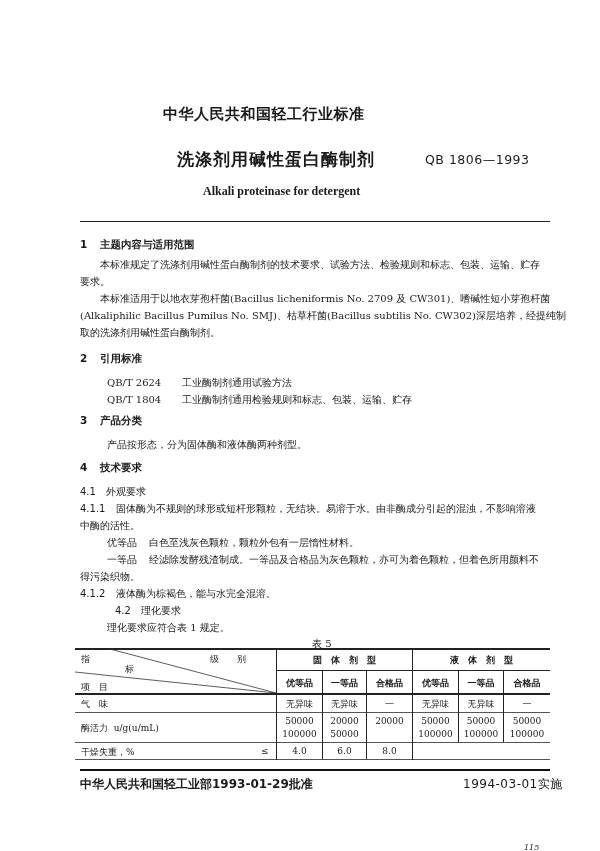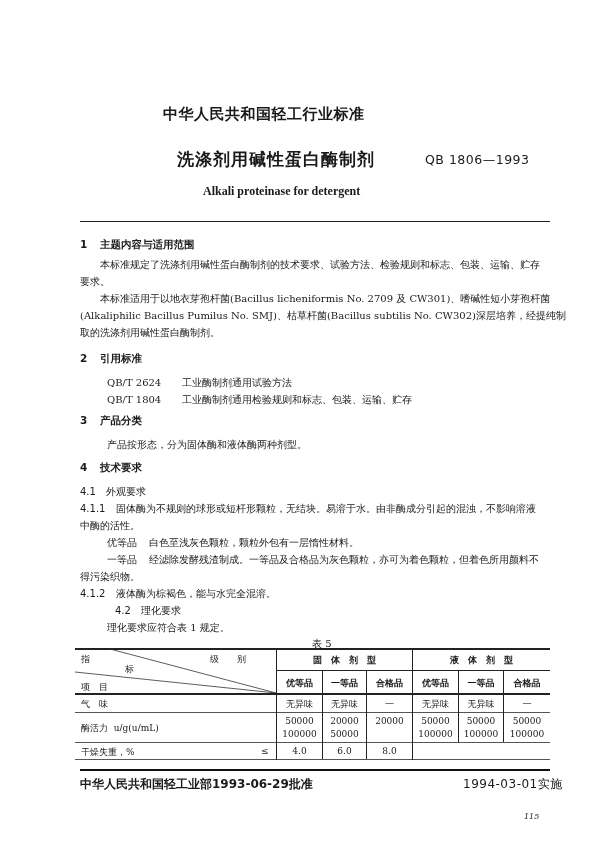--- a/index.html
+++ b/index.html
@@ -18,21 +18,21 @@
   .para { font-size: 10px; line-height: 16px; }
   .h { font-size: 10.5px; }
   .sec-num { display: inline-block; width: 20px; }
   
   .tbl { position: absolute; left: 75px; top: 648px; width: 475px; height: 112px; }
   .tline { position: absolute; background: #222; }
   .cell { position: absolute; font-size: 9px; text-align: center; }
   .foot-l { left: 80px; top: 776px; font-size: 12px; }
   .foot-r { left: 463px; top: 776px; font-size: 12px; letter-spacing: 0.5px; }
   .hr-bot { left: 80px; top: 769px; width: 470px; height: 2px; background: #111; }
-  .pageno { left: 524px; top: 812px; font-size: 8px; font-style: italic; }
+  .pageno { left: 524px; top: 843px; font-size: 8px; font-style: italic; }
 </style>
 </head>
 <body>
 
 <div class="abs sans bold t-org">中华人民共和国轻工行业标准</div>
 <div class="abs sans bold t-title">洗涤剂用碱性蛋白酶制剂</div>
 <div class="abs sans t-code">QB 1806—1993</div>
 <div class="abs bold t-en">Alkali proteinase for detergent</div>
 <div class="abs hr-top"></div>
 
@@ -146,15 +146,15 @@
 100000</div>
 
   <div class="cell" style="left:6px; top:98px; text-align:left;">干燥失重，%</div>
   <div class="cell" style="left:186px; top:98px;">≤</div>
   <div class="cell" style="left:202px; top:98px; width:45px;">4.0</div>
   <div class="cell" style="left:248px; top:98px; width:43px;">6.0</div>
   <div class="cell" style="left:292px; top:98px; width:45px;">8.0</div>
 </div>
 
 <div class="abs hr-bot"></div>
-<div class="abs sans bold foot-l">中华人民共和国轻工业部1993-06-29批准</div>
+<div class="abs sans bold foot-l">中华人民共和国轻工业部1993-01-29批准</div>
 <div class="abs sans foot-r">1994-03-01实施</div>
 <div class="abs pageno">115</div>
 
 </body></html>

